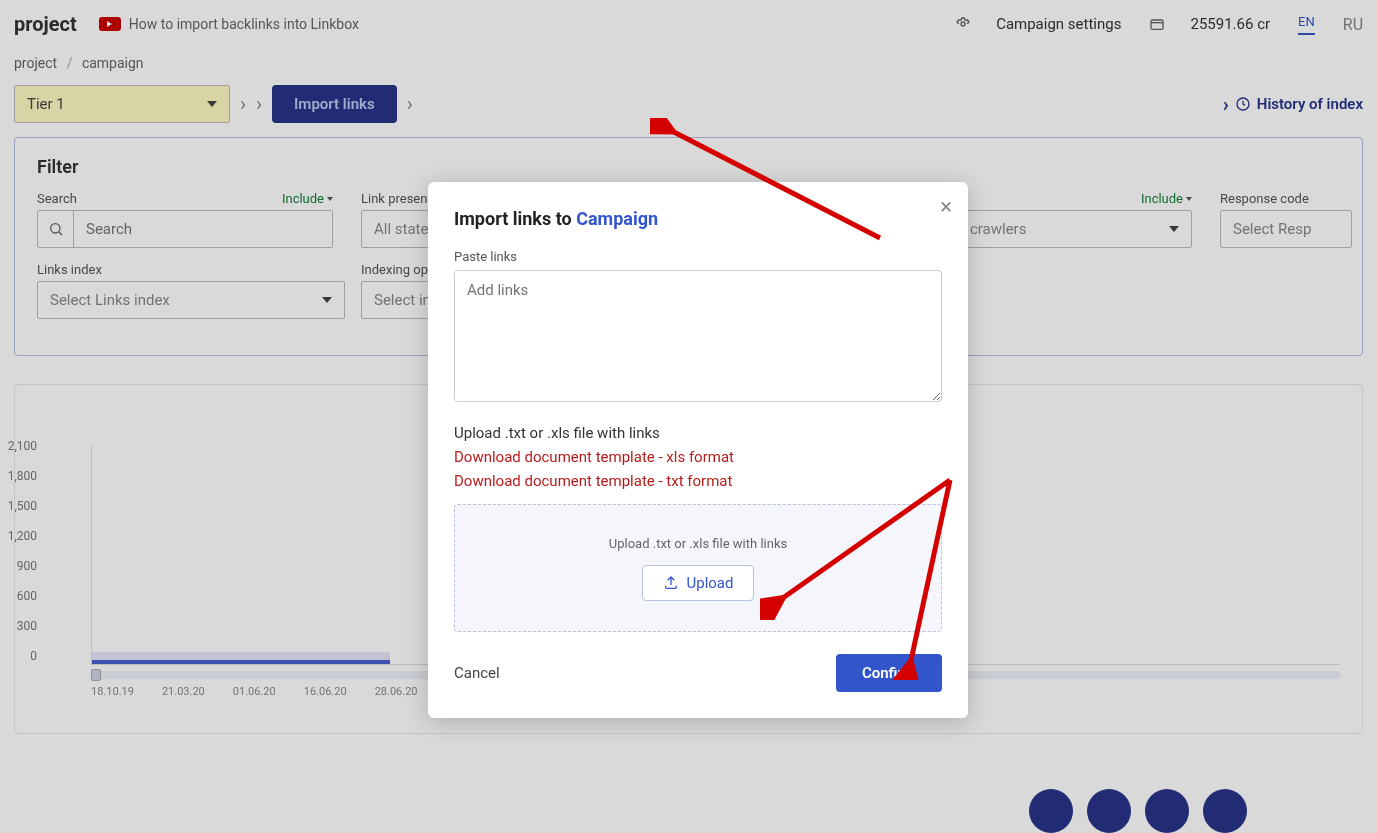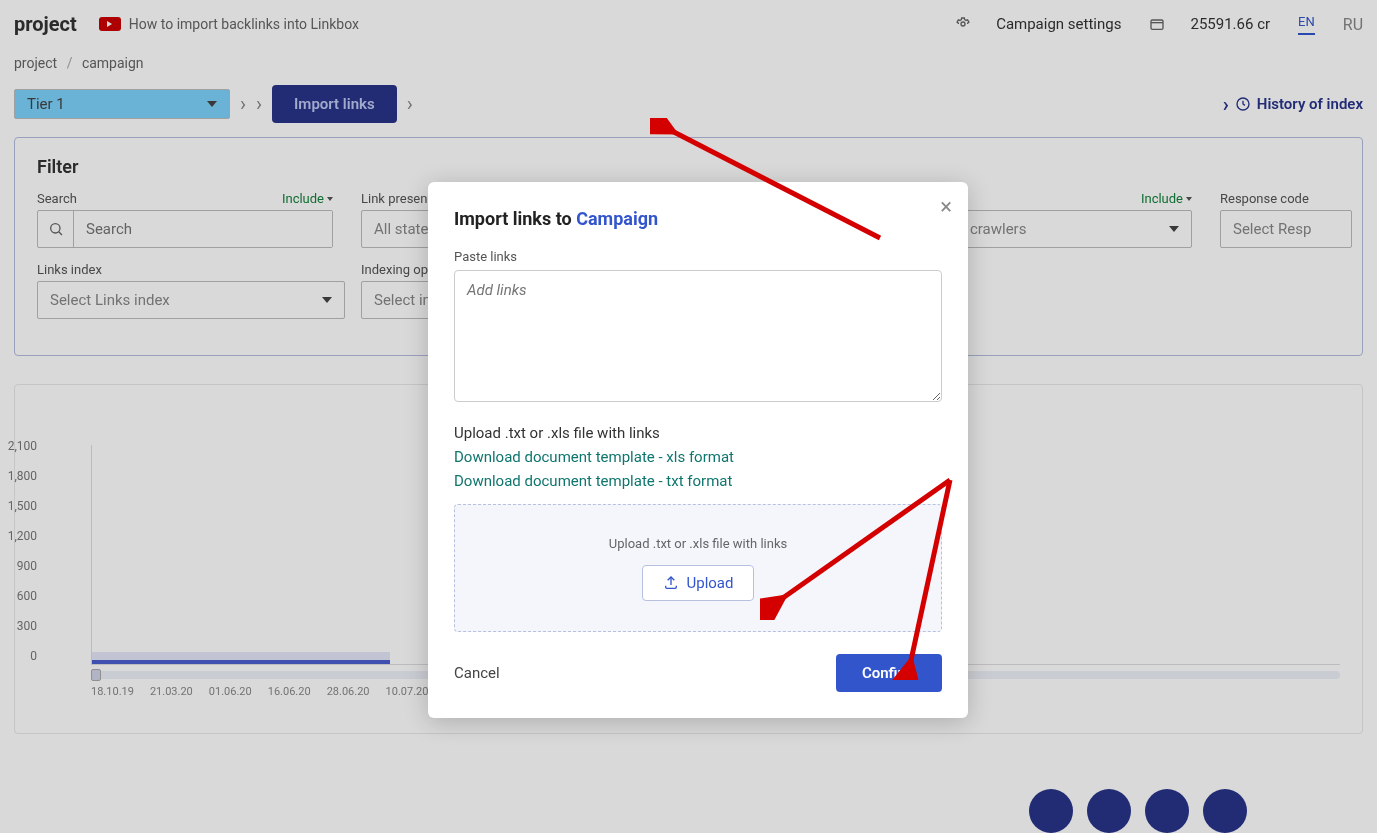--- a/index.html
+++ b/index.html
@@ -9,21 +9,21 @@
 .yt-badge { width: 22px; height: 14px; background: #cc0000; border-radius: 3px; display: inline-flex; align-items: center; justify-content: center; margin-right: 8px; }
 .yt-badge::after { content: ""; border-left: 5px solid #fff; border-top: 3px solid transparent; border-bottom: 3px solid transparent; }
 .yt-text { color: #666; font-size: 14px; }
 .header-right { margin-left: auto; display: flex; align-items: center; gap: 28px; }
 .header-item { display: flex; align-items: center; gap: 25px; color: #333; font-size: 15px; }
 .lang { font-size: 13px; color: #3355cc; border-bottom: 2px solid #3355cc; padding-bottom: 4px; }
 .lang-ru { font-size: 16px; color: #888; }
 .breadcrumb { padding: 6px 14px 14px; font-size: 14px; color: #666; }
 .breadcrumb .sep { margin: 0 6px; color: #aaa; }
 .toolbar { display: flex; align-items: center; gap: 10px; padding: 0 14px 14px; }
-.dropdown { border: 1px solid #bcbcbc; background: #7dd3fc; height: 30px; display: flex; align-items: center; justify-content: space-between; padding: 0 12px; font-size: 15px; color: #444; border-radius: 2px; }
+.dropdown { border: 1px solid #bcbcbc; background: #fef9c3; height: 38px; display: flex; align-items: center; justify-content: space-between; padding: 0 12px; font-size: 15px; color: #444; border-radius: 2px; }
 .dropdown.tier { width: 216px; }
 .dropdown.camp { width: 216px; }
 .caret-down { width: 0; height: 0; border-left: 5px solid transparent; border-right: 5px solid transparent; border-top: 6px solid #444; }
 .arrow { color: #888; font-size: 20px; line-height: 1; }
 .btn-primary { background: #28348a; color: #bfc8f0; font-weight: 600; font-size: 15px; padding: 10px 22px; border-radius: 4px; border: none; }
 .history-link { margin-left: auto; color: #28348a; font-weight: 600; font-size: 15px; display: flex; align-items: center; gap: 6px; }
 .filter-panel { margin: 0 14px; border: 1px solid #b3bce0; border-radius: 4px; padding: 18px 22px 22px; }
 .filter-title { font-size: 18px; font-weight: 600; margin-bottom: 14px; }
 .filter-row { display: flex; gap: 28px; margin-bottom: 14px; }
 .filter-field { display: flex; flex-direction: column; }
@@ -38,30 +38,30 @@
 .sel.w296 { width: 308px; }
 .sel.w280 { width: 280px; }
 .chart-panel { margin: 28px 14px 0; border: 1px solid #e8e8e8; border-radius: 4px; padding: 32px 22px 22px; position: relative; height: 350px; }
 .y-axis { position: absolute; left: 22px; top: 60px; font-size: 12px; color: #777; }
 .y-tick { position: absolute; right: 0; text-align: right; }
 .chart-area { position: absolute; left: 76px; right: 22px; top: 60px; height: 220px; border-left: 1px solid #ddd; border-bottom: 1px solid #ddd; }
 .barline { position: absolute; bottom: 0; left: 0; right: 950px; height: 4px; background: #4a5fd0; }
 .barfill { position: absolute; bottom: 4px; left: 0; right: 950px; height: 8px; background: rgba(74,95,208,0.15); }
 .slider-track { position: absolute; left: 76px; right: 22px; top: 286px; height: 8px; background: #eef0f8; border-radius: 4px; }
 .slider-handle { position: absolute; left: 0; top: -2px; width: 10px; height: 12px; background: #d0d4e8; border: 1px solid #aaa; border-radius: 2px; }
-.x-labels { position: absolute; left: 76px; top: 300px; display: flex; gap: 16px; font-size: 11px; color: #888; align-items: center; }
+.x-labels { position: absolute; left: 76px; top: 300px; display: flex; gap: 28px; font-size: 11px; color: #888; align-items: center; }
 .overlay { position: absolute; inset: 0; background: rgba(0,0,0,0.15); z-index: 10; }
 .modal { position: absolute; left: 428px; top: 182px; width: 540px; background: #fff; border-radius: 6px; box-shadow: 0 4px 24px rgba(0,0,0,0.2); z-index: 20; padding: 26px; }
 .modal-close { position: absolute; right: 16px; top: 14px; color: #888; font-size: 22px; line-height: 1; cursor: pointer; }
 .modal-title { font-size: 18px; font-weight: 700; color: #222; margin-bottom: 20px; }
 .modal-title .campaign { color: #3355cc; }
 .modal-label { font-size: 13px; color: #555; margin-bottom: 6px; }
-.modal-textarea { width: 100%; height: 132px; border: 1px solid #ccc; border-radius: 4px; padding: 10px 12px; font-size: 15px; color: #888; resize: both; margin-bottom: 18px; font-family: inherit; font-style: italic; }
+.modal-textarea { width: 100%; height: 132px; border: 1px solid #ccc; border-radius: 4px; padding: 10px 12px; font-size: 15px; color: #888; resize: both; margin-bottom: 18px; font-family: inherit; }
 .modal-text { font-size: 15px; color: #333; margin-bottom: 6px; }
-.modal-link { font-size: 15px; color: #0f766e; margin-bottom: 6px; display: block; }
+.modal-link { font-size: 15px; color: #b91c1c; margin-bottom: 6px; display: block; }
 .dropzone { margin-top: 14px; border: 1px dashed #b8c0e0; background: #f4f6fc; border-radius: 4px; height: 128px; display: flex; flex-direction: column; align-items: center; justify-content: center; gap: 14px; }
 .dropzone-text { font-size: 13px; color: #666; }
 .upload-btn { border: 1px solid #b8c0e0; background: #fff; color: #3355cc; font-size: 15px; padding: 8px 20px; border-radius: 4px; display: flex; align-items: center; gap: 8px; }
 .modal-footer { display: flex; justify-content: space-between; align-items: center; margin-top: 22px; }
 .cancel-btn { background: none; border: none; color: #444; font-size: 15px; }
 .confirm-btn { background: #3355cc; color: #fff; font-weight: 600; font-size: 15px; padding: 10px 26px; border-radius: 4px; border: none; }
 svg.arrow-ann { position: absolute; z-index: 30; pointer-events: none; }
 .fab-row { position: absolute; bottom: 0; right: 130px; display: flex; gap: 14px; }
 .fab { width: 44px; height: 44px; border-radius: 50%; background: #28348a; }
 .icon-sm { width: 16px; height: 16px; stroke: #666; fill: none; stroke-width: 2; }

